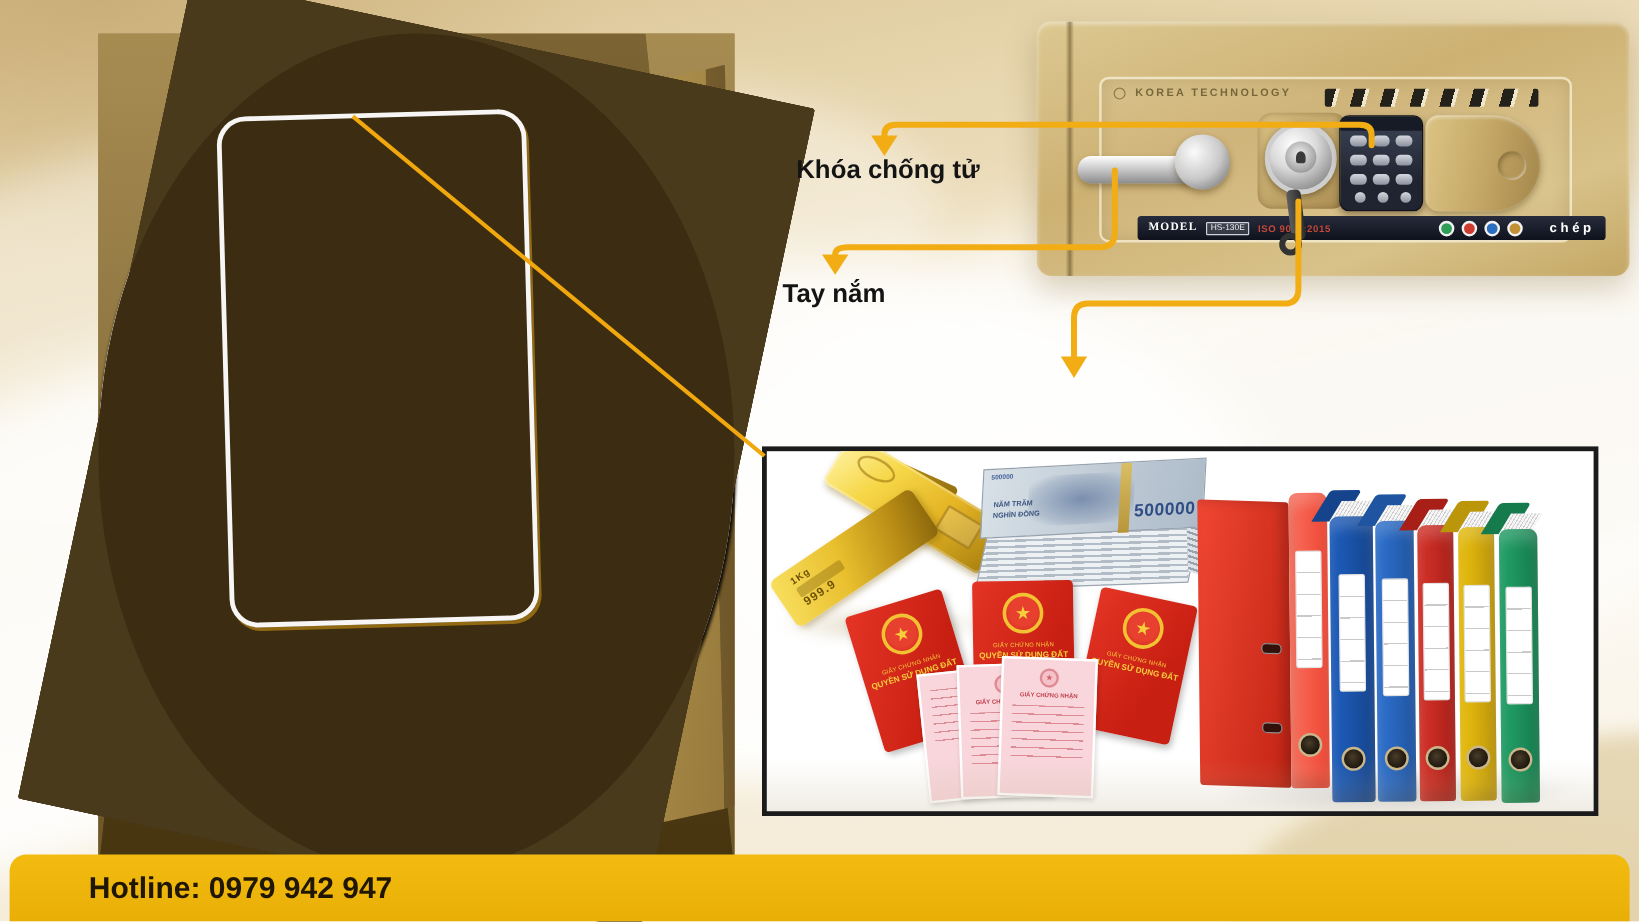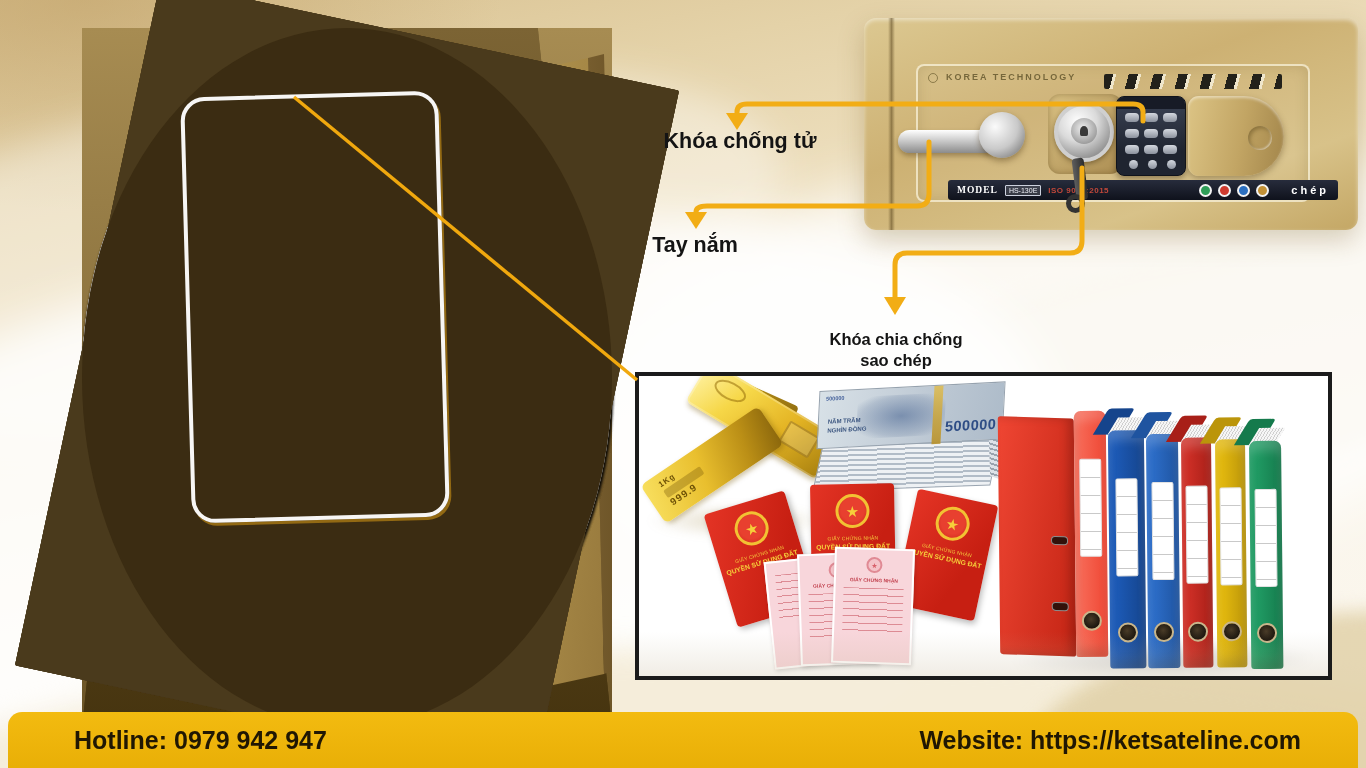--- a/index.html
+++ b/index.html
@@ -426,22 +426,17 @@
     <path d="M1143,121 L1143,112 Q1143,104 1133,104 L747,104 Q737,104 737,112 L737,114" stroke="#F2AD15" stroke-width="5" fill="none" stroke-linecap="round"></path>
     <polygon points="726,113 748,113 737,130" fill="#F2AD15"></polygon>
     <path d="M929,142 L929,194 Q929,206 917,206 L707,206 Q696,206 696,212 L696,214" stroke="#F2AD15" stroke-width="5" fill="none" stroke-linecap="round"></path>
     <polygon points="685,212 707,212 696,229" fill="#F2AD15"></polygon>
     <path d="M1082,168 L1082,241 Q1082,253 1070,253 L907,253 Q895,253 895,265 L895,299" stroke="#F2AD15" stroke-width="5" fill="none" stroke-linecap="round"></path>
     <polygon points="884,297 906,297 895,315" fill="#F2AD15"></polygon>
   </svg>
 
   <div class="lbl lbl1">Khóa chống tử</div>
   <div class="lbl lbl2">Tay nắm</div>
-  <div class="lbl lbl3">
-    <span style="position:static;display:block;">Khóa chia chống</span>
-    <span style="position:static;display:block;">sao chép</span>
-  </div>
 
   <div class="footer">
     <span>Hotline: 0979 942 947</span>
-    <span>Website: https://ketsateline.com</span>
   </div>
 </div>
 
 </body></html>

